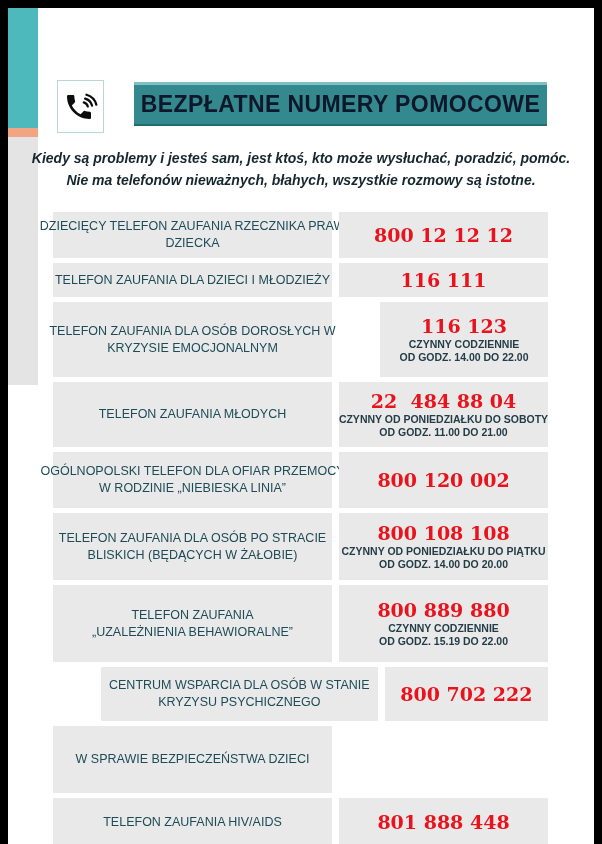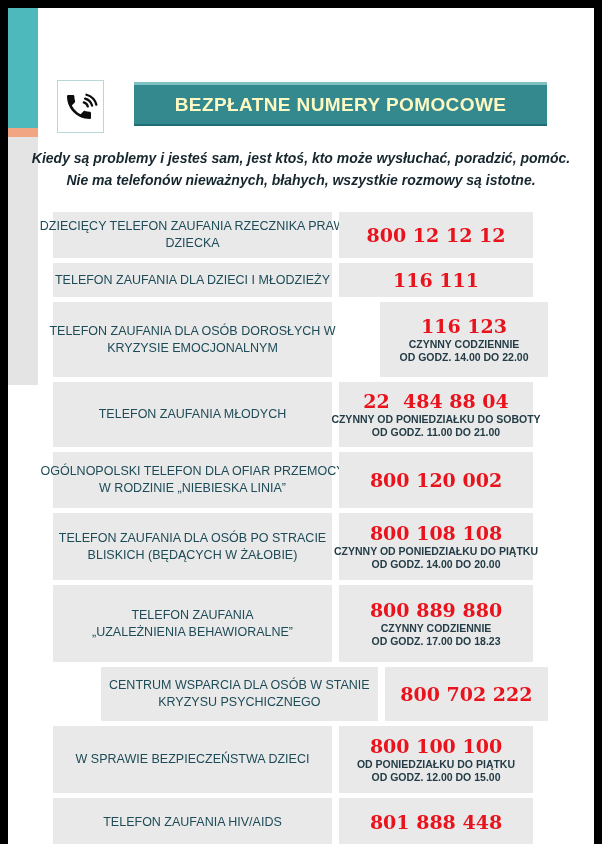--- a/index.html
+++ b/index.html
@@ -40,42 +40,42 @@
   .icon-box svg{display:block;}
   
   .banner{
     position:absolute;left:126px;top:74px;width:413px;height:44px;
     background:var(--header-bg);
     border-top:3px solid var(--header-edge);
     border-bottom:2px solid #1f6d72;
     display:flex;align-items:center;justify-content:center;
   }
   .banner h1{
-    color:#fef9c3;font-size:19px;font-weight:bold;letter-spacing:.4px;
+    color:#0f172a;font-size:23px;font-weight:bold;letter-spacing:.4px;
     font-stretch:condensed;white-space:nowrap;
   }
   
   .intro{
     position:absolute;left:0;right:0;top:139px;text-align:center;
     color:var(--intro-color);font-weight:bold;font-size:14px;line-height:22px;
     font-stretch:condensed;
     font-style:italic;
   }
   
   .table{
     position:absolute;left:45px;top:204px;width:495px;
     display:flex;flex-direction:column;
   }
   .row{display:flex;gap:7px;margin-bottom:5px;}
   .cell{
     background:var(--row-bg);
     display:flex;flex-direction:column;align-items:center;justify-content:center;
   }
   .cell-service{width:279px;padding:6px 8px;}
-  .cell-number{width:194px;padding:5px 8px;}
+  .cell-number{width:209px;padding:5px 8px;}
   .service-line{
     color:var(--title-color);font-size:12.5px;line-height:17px;
     white-space:nowrap;font-stretch:condensed;text-align:center;
   }
   .number{
     color:var(--number-color);
     font-family:"DejaVu Serif",serif;font-weight:bold;
     font-size:19px;line-height:23px;white-space:pre;text-align:center;
   }
   .schedule-line{
@@ -186,41 +186,36 @@
           </div>
         </div>
         <div class="row">
           <div class="cell cell-service">
             <div class="service-line">TELEFON ZAUFANIA</div>
             <div class="service-line">„UZALEŻNIENIA BEHAWIORALNE”</div>
           </div>
           <div class="cell cell-number">
             <div class="number">800 889 880</div>
             <div class="schedule-line">CZYNNY CODZIENNIE</div>
-            <div class="schedule-line">OD GODZ. 17.00 DO 18.23</div>
+            <div class="schedule-line">OD GODZ. 15.19 DO 22.00</div>
           </div>
         </div>
         <div class="row">
           <div class="cell cell-service">
             <div class="service-line">CENTRUM WSPARCIA DLA OSÓB W STANIE</div>
             <div class="service-line">KRYZYSU PSYCHICZNEGO</div>
           </div>
           <div class="cell cell-number">
             <div class="number">800 702 222</div>
           </div>
         </div>
         <div class="row">
           <div class="cell cell-service">
             <div class="service-line">W SPRAWIE BEZPIECZEŃSTWA DZIECI</div>
           </div>
-          <div class="cell cell-number">
-            <div class="number">800 100 100</div>
-            <div class="schedule-line">OD PONIEDZIAŁKU DO PIĄTKU</div>
-            <div class="schedule-line">OD GODZ. 12.00 DO 15.00</div>
-          </div>
         </div>
         <div class="row">
           <div class="cell cell-service">
             <div class="service-line">TELEFON ZAUFANIA HIV/AIDS</div>
           </div>
           <div class="cell cell-number">
             <div class="number">801 888 448</div>
           </div>
         </div>
       </div>

